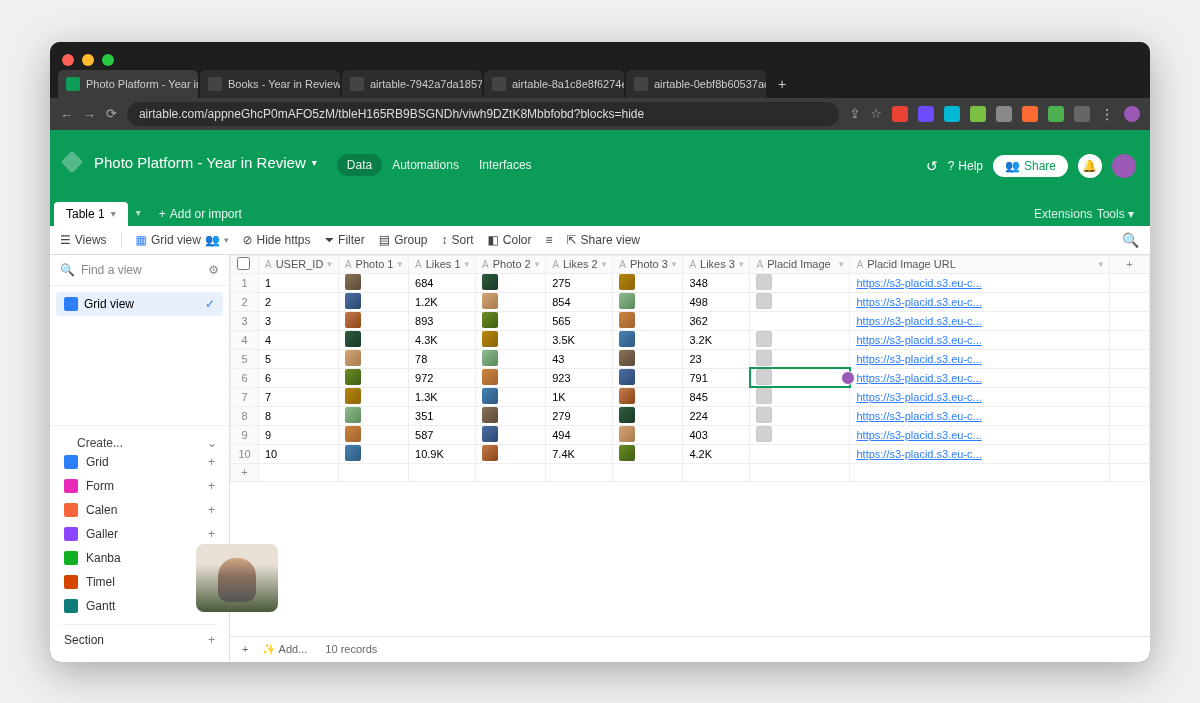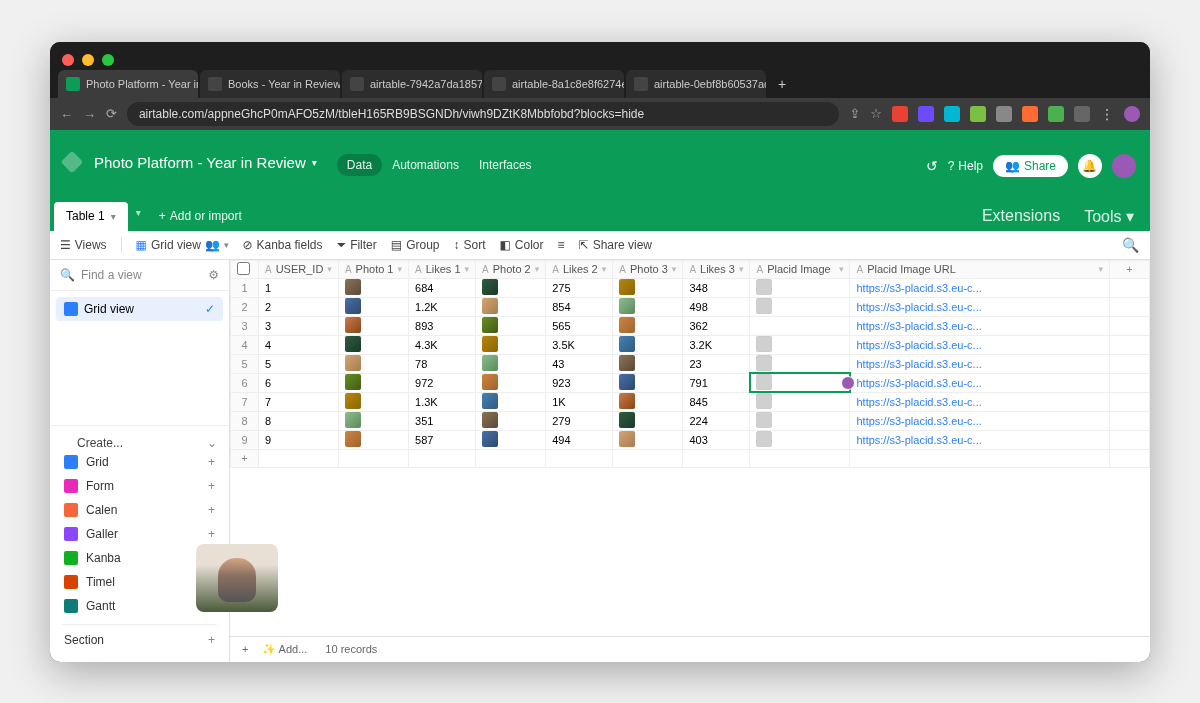--- a/index.html
+++ b/index.html
@@ -40,21 +40,21 @@
 .at-share { background: white; color: #0b9d58; padding: 4px 12px; border-radius: 12px; font-size: 12px; display: flex; align-items: center; gap: 4px; }
 .at-bell { width: 24px; height: 24px; background: white; border-radius: 50%; display: flex; align-items: center; justify-content: center; color: #0b9d58; font-size: 12px; }
 .at-avatar { width: 24px; height: 24px; background: #9b59b6; border-radius: 50%; }
 
 
 .table-tabs { background: #0b9d58; display: flex; padding: 0 4px; }
 .table-tab { background: white; padding: 5px 12px; font-size: 12px; border-radius: 4px 4px 0 0; display: flex; align-items: center; gap: 6px; }
 .table-tab .chev { color: #888; font-size: 10px; }
 .table-tabs-spacer { flex: 1; }
 .add-import { color: rgba(255,255,255,0.9); font-size: 12px; padding: 5px 10px; display: flex; align-items: center; gap: 4px; }
-.table-tabs-right { display: flex; gap: 24px; padding: 5px 12px; color: rgba(255,255,255,0.85); font-size: 16px; }
+.table-tabs-right { display: flex; gap: 4px; padding: 5px 12px; color: rgba(255,255,255,0.85); font-size: 12px; }
 
 
 .toolbar { background: white; border-bottom: 1px solid #e0e0e0; display: flex; align-items: center; padding: 6px 10px; gap: 14px; font-size: 12px; color: #444; }
 .toolbar .tb-item { display: flex; align-items: center; gap: 4px; cursor: pointer; }
 .toolbar .tb-divider { width: 1px; height: 16px; background: #e0e0e0; }
 .toolbar .search { margin-left: auto; color: #888; font-size: 14px; }
 
 
 .main { flex: 1; display: flex; background: white; overflow: hidden; }
 
@@ -83,21 +83,21 @@
 th { background: #fafafa; color: #555; font-weight: 400; position: sticky; top: 0; }
 th .col-h { display: flex; align-items: center; gap: 4px; }
 th .col-chev { margin-left: auto; color: #bbb; font-size: 9px; }
 td.rownum { background: #fafafa; color: #888; text-align: center; width: 28px; }
 td.userid { width: 60px; }
 td.photo { width: 58px; }
 td.photo .thumb { width: 16px; height: 16px; border-radius: 2px; display: inline-block; }
 td.likes { width: 56px; }
 td.placid-img { width: 100px; }
 td.placid-img .thumb2 { width: 16px; height: 16px; border: 1px solid #ccc; border-radius: 2px; display: inline-block; }
-td.url { color: #2d7ff9; max-width: 100px; overflow: hidden; text-overflow: ellipsis; }
+td.url { color: #2d7ff9; text-decoration: underline; max-width: 100px; overflow: hidden; text-overflow: ellipsis; }
 tr.row-selected td.placid-img { outline: 2px solid #0b9d58; outline-offset: -1px; position: relative; }
 .presence { position: absolute; right: -6px; top: 2px; width: 14px; height: 14px; background: #9b59b6; border-radius: 50%; border: 1px solid white; }
 .add-row td { color: #888; text-align: center; }
 th.add-col { width: 40px; text-align: center; color: #888; }
 .grid-footer { border-top: 1px solid #e0e0e0; padding: 6px 12px; display: flex; align-items: center; gap: 14px; font-size: 11px; color: #666; }
 .grid-footer .records { margin-left: 4px; }
 
 
 .t1 { background: linear-gradient(135deg,#8b7355,#5a4a3a); }
 .t2 { background: linear-gradient(135deg,#4a6fa5,#2c4870); }
@@ -220,21 +220,21 @@
       </div>
     <div class="tb-divider"></div>
     <div class="tb-item">
         <span style="color:#2d7ff9">▦</span>
         <span>Grid view</span>
         <span style="color:#888">👥</span>
         <span style="color:#888;font-size:9px">▾</span>
       </div>
     <div class="tb-item">
         <span>⊘</span>
-        <span>Kanba fields</span>
+        <span>Hide https</span>
       </div>
     <div class="tb-item">
         <span>⏷</span>
         <span>Filter</span>
       </div>
     <div class="tb-item">
         <span>▤</span>
         <span>Group</span>
       </div>
     <div class="tb-item">
@@ -502,20 +502,33 @@
     <td class="photo"><span class="thumb t9"></span></td>
     <td class="likes">587</td>
     <td class="photo"><span class="thumb t2"></span></td>
     <td class="likes">494</td>
     <td class="photo"><span class="thumb t5"></span></td>
     <td class="likes">403</td>
     <td class="placid-img"><span class="thumb2 tp1"></span></td>
     <td class="url">https://s3-placid.s3.eu-c...</td>
     <td></td>
               </tr>
+              <tr>
+    <td class="rownum">10</td>
+    <td class="userid">10</td>
+    <td class="photo"><span class="thumb t10"></span></td>
+    <td class="likes">10.9K</td>
+    <td class="photo"><span class="thumb t3"></span></td>
+    <td class="likes">7.4K</td>
+    <td class="photo"><span class="thumb t6"></span></td>
+    <td class="likes">4.2K</td>
+    <td class="placid-img"></td>
+    <td class="url">https://s3-placid.s3.eu-c...</td>
+    <td></td>
+              </tr>
               <tr class="add-row">
                 <td class="rownum">+</td>
                 <td></td>
                 <td></td>
                 <td></td>
                 <td></td>
                 <td></td>
                 <td></td>
                 <td></td>
                 <td></td>

